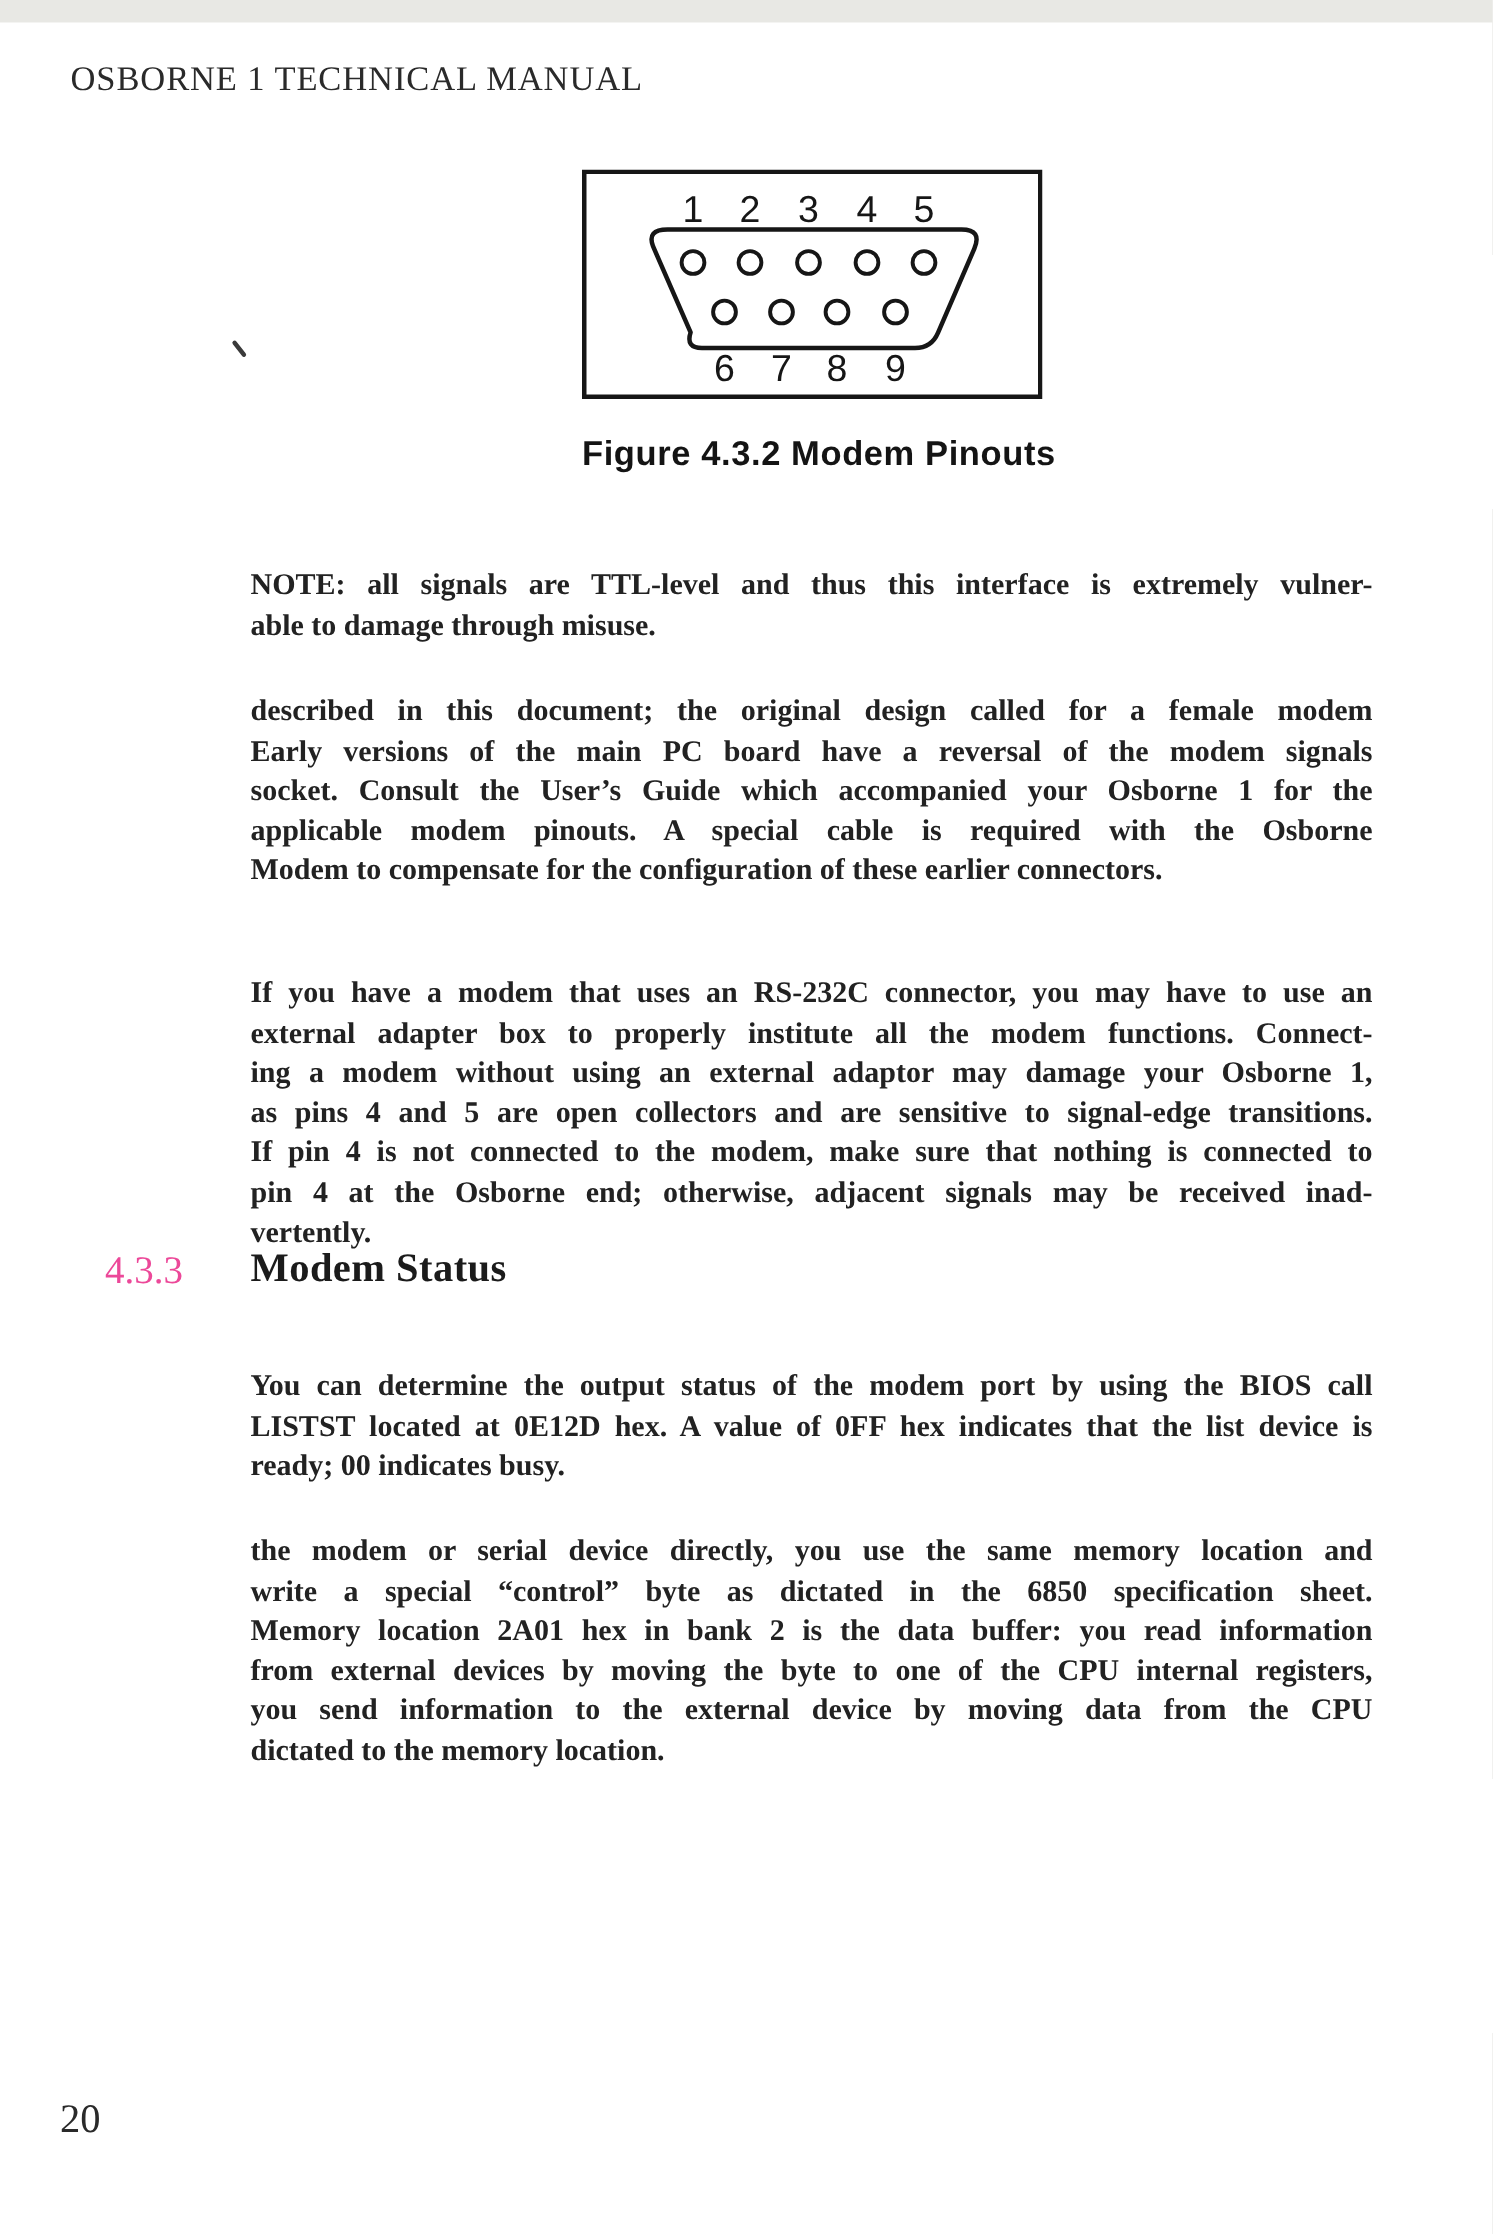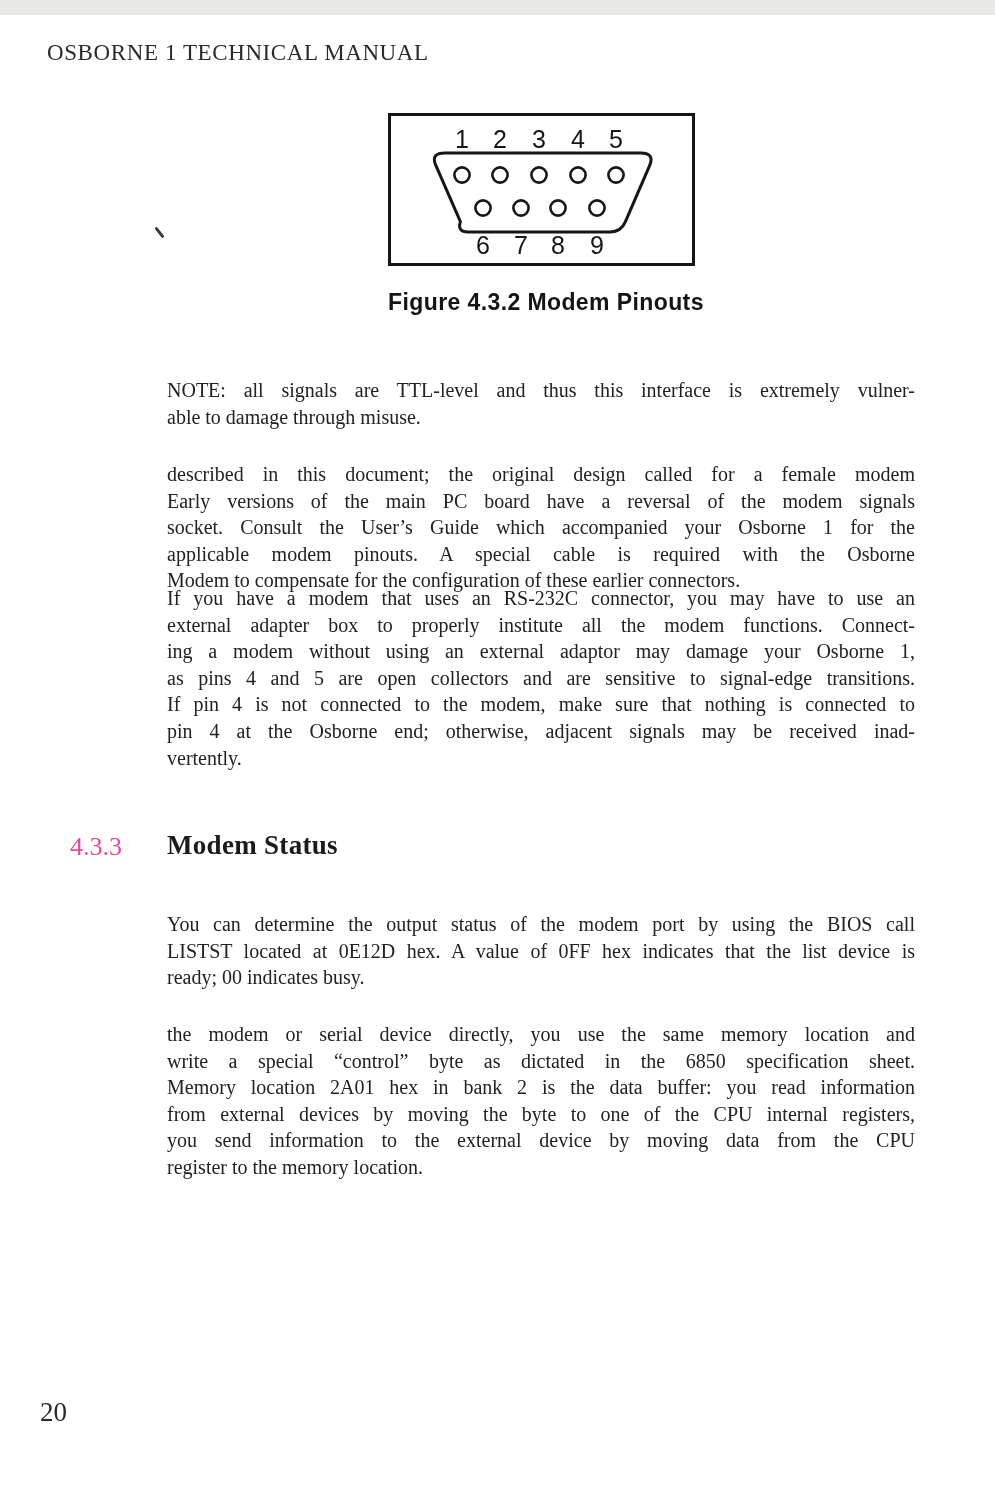--- a/index.html
+++ b/index.html
@@ -44,34 +44,35 @@
     letter-spacing: 0.4px;
     color: #141414;
     white-space: nowrap;
   }
   .para {
     position: absolute;
     left: 167px;
     width: 748px;
     font-size: 20px;
     color: #222222;
+    font-weight: bold;
   }
   .line {
     height: 26.6px;
     line-height: 26.6px;
     text-align: justify;
     text-align-last: justify;
     white-space: normal;
   }
   .line.last {
     text-align-last: left;
   }
   .p-note  { top: 362px; }
   .p-early { top: 446px; }
-  .p-rs232 { top: 570px; }
+  .p-rs232 { top: 634px; }
   .p-out   { top: 896px; }
   .p-in    { top: 1006px; }
   .sec-num {
     position: absolute;
     left: 70px; top: 817px;
     font-size: 26px;
     color: #ec4899;
   }
   .sec-title {
     position: absolute;
@@ -163,18 +164,18 @@
     <div class="line">LISTST located at 0E12D hex. A value of 0FF hex indicates that the list device is</div>
     <div class="line last">ready; 00 indicates busy.</div>
   </div>
 
   <div class="para p-in">
     <div class="line">the modem or serial device directly, you use the same memory location and</div>
     <div class="line">write a special “control” byte as dictated in the 6850 specification sheet.</div>
     <div class="line">Memory location 2A01 hex in bank 2 is the data buffer: you read information</div>
     <div class="line">from external devices by moving the byte to one of the CPU internal registers,</div>
     <div class="line">you send information to the external device by moving data from the CPU</div>
-    <div class="line last">register to the memory location.</div>
+    <div class="line last">dictated to the memory location.</div>
   </div>
 
   <div class="page-number">20</div>
 
 </div>
 
 </body></html>

